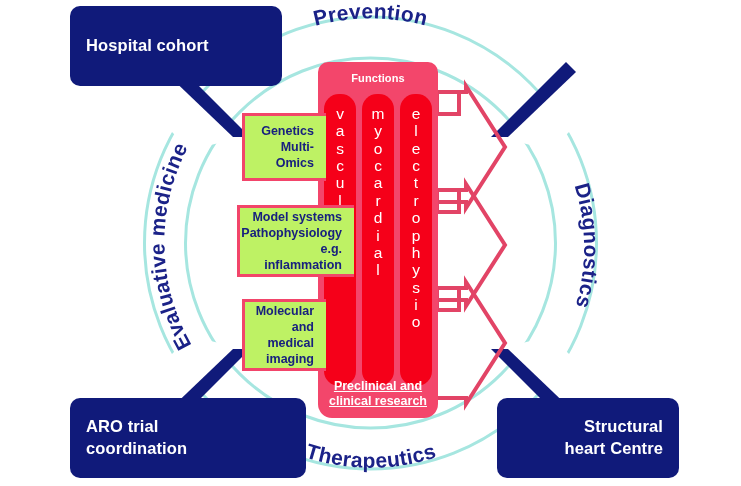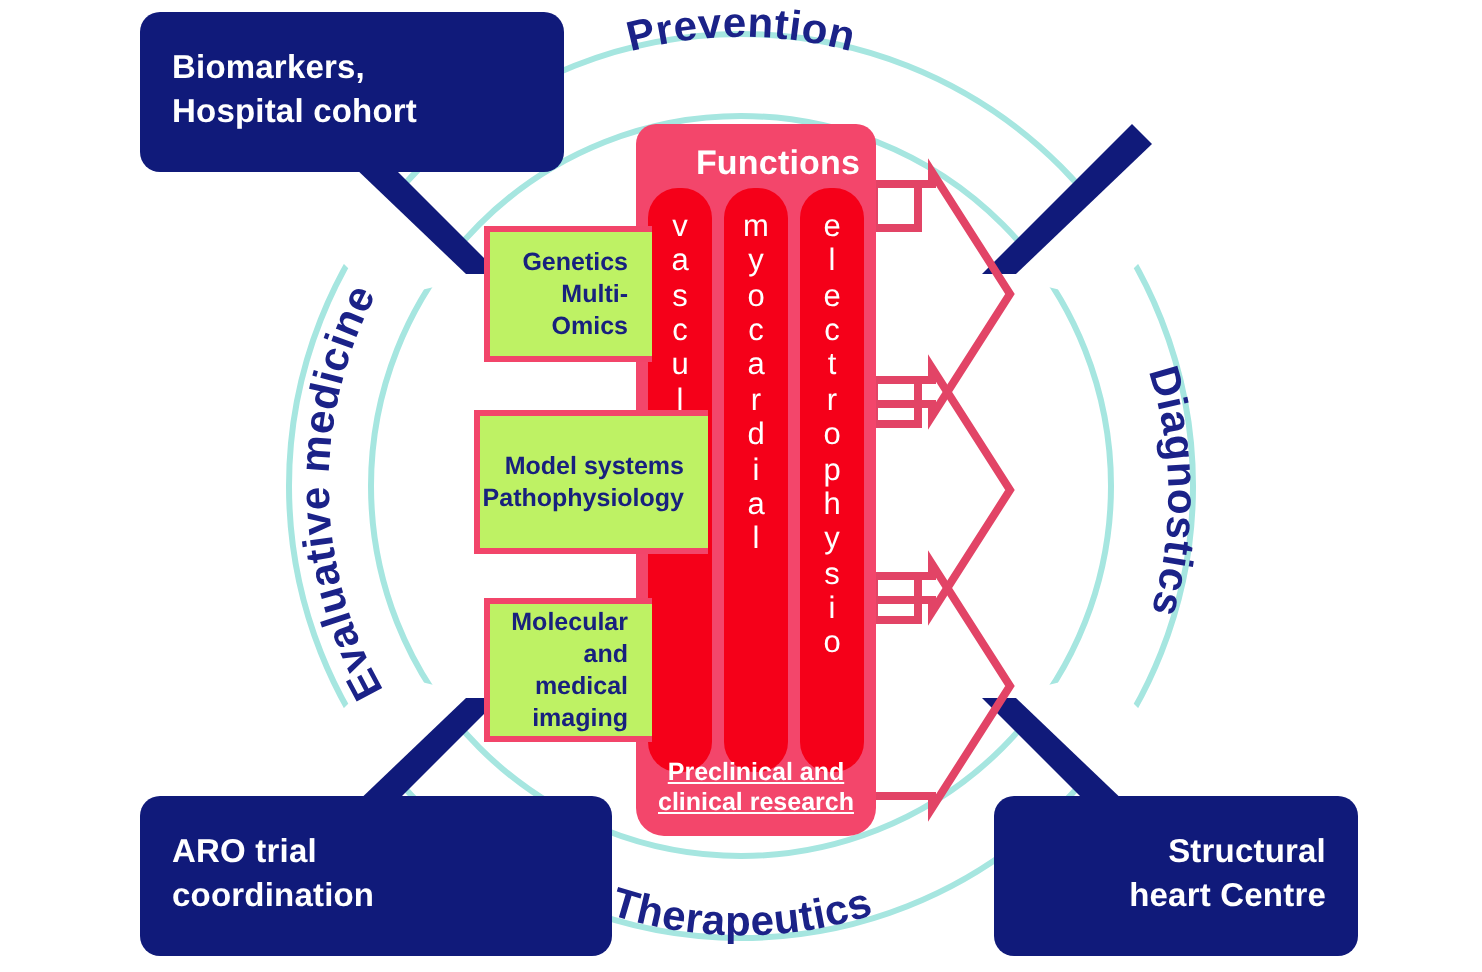--- a/index.html
+++ b/index.html
@@ -60,24 +60,23 @@
     border-radius: 10px 10px 14px 14px;
     z-index: 3;
   }
   #functions-label {
     position: absolute;
     left: 0;
     top: 10px;
     width: 100%;
     text-align: center;
     color: #ffffff;
-    font-size: 17px;
+    font-size: 11px;
     font-weight: bold;
     letter-spacing: 0.1px;
-    padding-left: 11px;
   }
   #preclinical-label {
     position: absolute;
     left: 0;
     bottom: 8px;
     width: 100%;
     text-align: center;
     color: #ffffff;
     font-size: 12.5px;
     font-weight: bold;
@@ -200,21 +199,20 @@
       </textPath>
     </text>
     <text class="ring-label">
       <textPath href="#arc-right" startOffset="50%" text-anchor="middle">
         <tspan>Diagnostics</tspan>
       </textPath>
     </text>
   </svg>
 
   <div class="corner-box align-left" id="box-tl">
-    <span>Biomarkers,</span>
     <span>Hospital cohort</span>
   </div>
 
 
   <div class="corner-box align-left" id="box-bl">
     <span>ARO trial</span>
     <span>coordination</span>
   </div>
 
   <div class="corner-box align-right" id="box-br">
@@ -223,20 +221,21 @@
   </div>
 
   <div class="left-box align-right" id="lbox-1">
     <span>Genetics</span>
     <span>Multi-Omics</span>
   </div>
 
   <div class="left-box align-right" id="lbox-2">
     <span>Model systems</span>
     <span>Pathophysiology</span>
+    <span>e.g. inflammation</span>
   </div>
 
   <div class="left-box align-right" id="lbox-3">
     <span>Molecular</span>
     <span>and medical</span>
     <span>imaging</span>
   </div>
 
   <div id="center-panel">
     <div id="functions-label">Functions</div>

